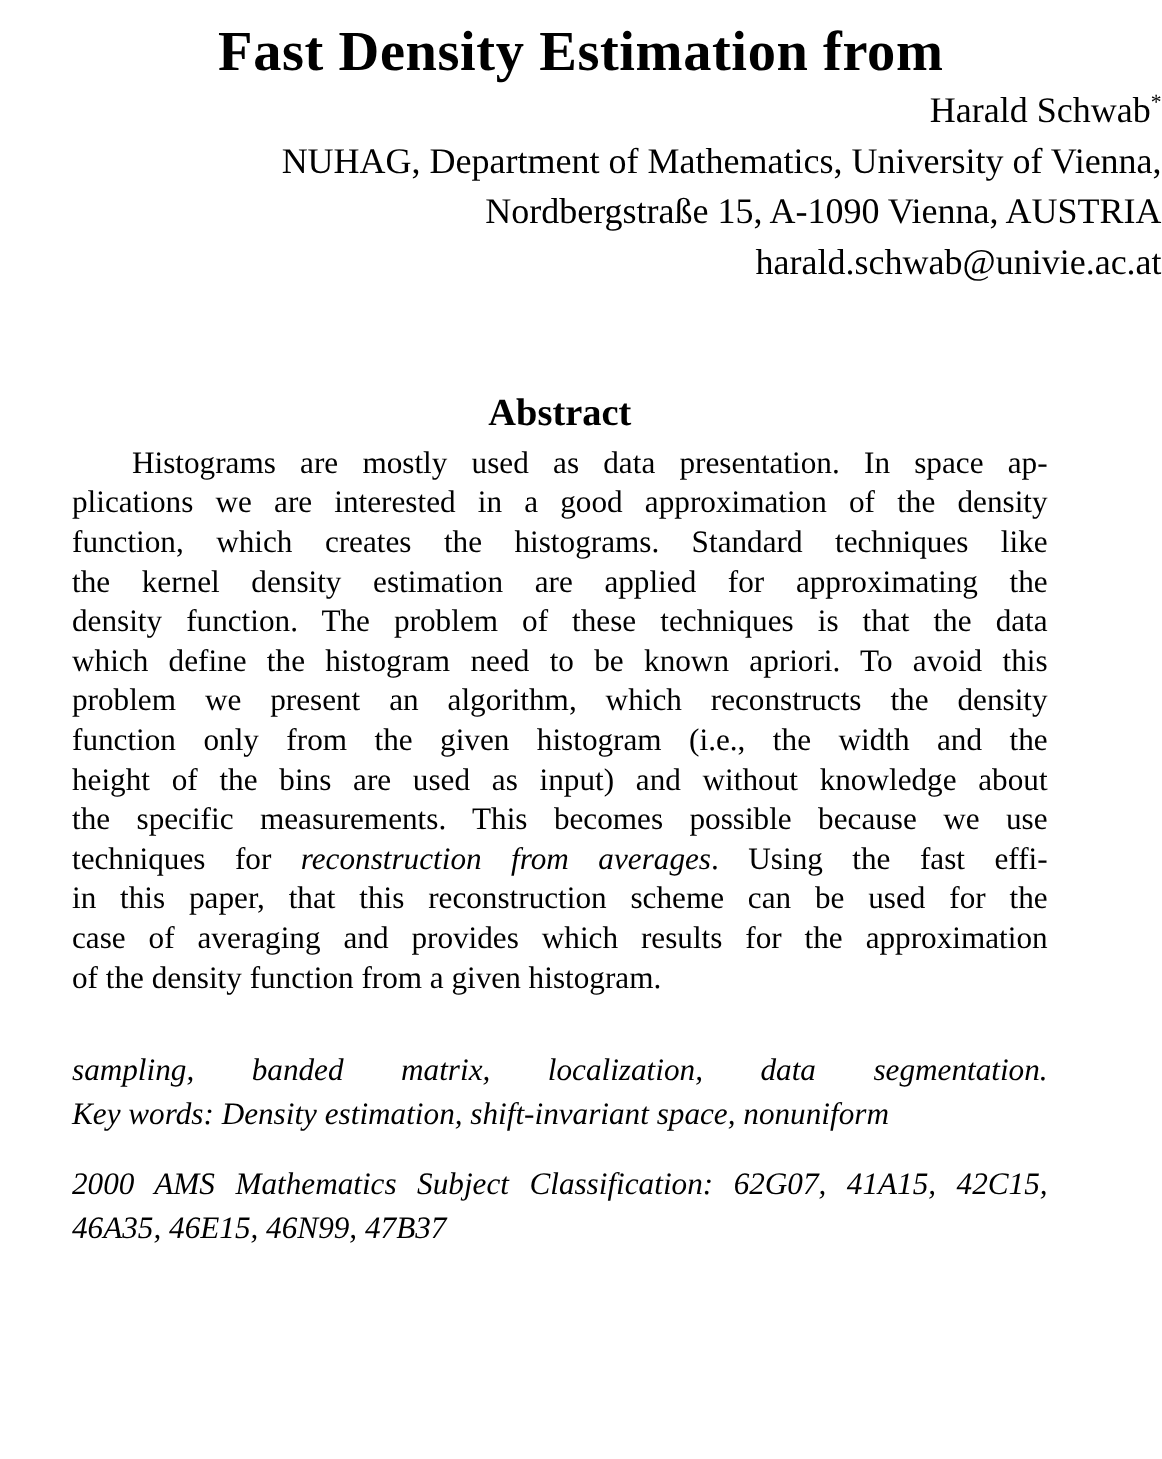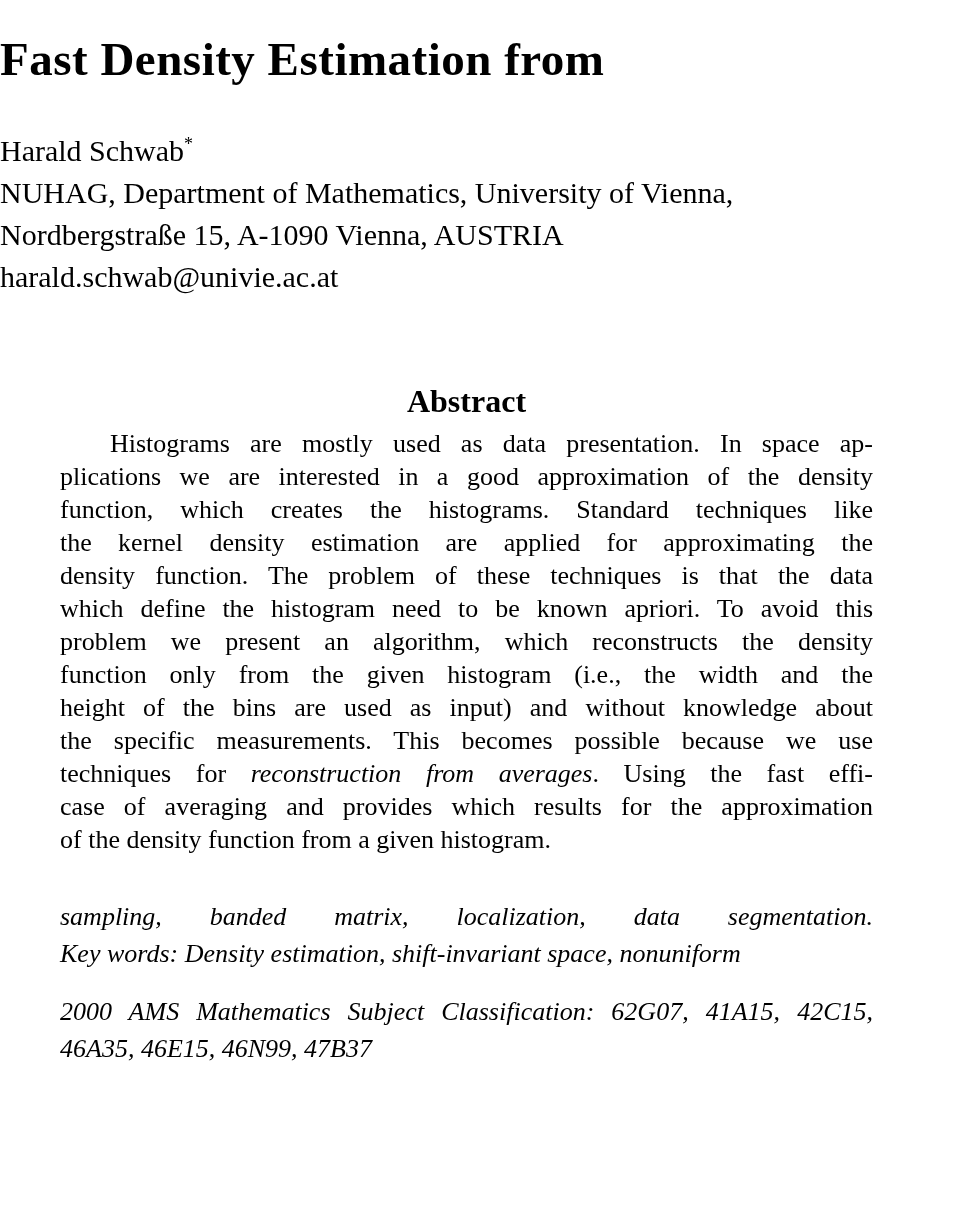--- a/index.html
+++ b/index.html
@@ -8,30 +8,30 @@
     width: 968px;
     height: 1216px;
     background: #ffffff;
     color: #000000;
     font-family: "Liberation Serif", serif;
     overflow: hidden;
     box-sizing: border-box;
   }
   .title {
     margin: 0;
-    padding-top: 30px;
+    padding-top: 14px;
+    text-align: center;
     font-weight: bold;
     font-size: 47px;
     line-height: 58px;
     letter-spacing: 0.5px;
   }
   .title-line { display: block; }
   .author-block {
-    margin-top: 42px;
-    text-align: left;
+    text-align: right;
     font-size: 30px;
     line-height: 42px;
   }
   .author-line { display: block; }
   sup.fnmark { font-size: 60%; line-height: 0; }
   .content {
     margin-left: 60px;
     width: 813px;
   }
   .abs-heading {
@@ -92,20 +92,21 @@
         <div class="jline"><span>plications we are interested in a good approximation of the density</span></div>
         <div class="jline"><span>function, which creates the histograms. Standard techniques like</span></div>
         <div class="jline"><span>the kernel density estimation are applied for approximating the</span></div>
         <div class="jline"><span>density function. The problem of these techniques is that the data</span></div>
         <div class="jline"><span>which define the histogram need to be known apriori. To avoid this</span></div>
         <div class="jline"><span>problem we present an algorithm, which reconstructs the density</span></div>
         <div class="jline"><span>function only from the given histogram (i.e., the width and the</span></div>
         <div class="jline"><span>height of the bins are used as input) and without knowledge about</span></div>
         <div class="jline"><span>the specific measurements. This becomes possible because we use</span></div>
         <div class="jline"><span>techniques for </span><span class="it">reconstruction from averages</span><span>. Using the fast effi-</span></div>
+        <div class="jline"><span>in this paper, that this reconstruction scheme can be used for the</span></div>
         <div class="jline"><span>case of averaging and provides which results for the approximation</span></div>
         <div class="jline"><span>of the density function from a given histogram.</span></div>
       </div>
 
     <div class="keywords-block">
         <div class="jline"><span>sampling, banded matrix, localization, data segmentation.</span></div>
         <div class="jline"><span>Key words: Density estimation, shift-invariant space, nonuniform</span></div>
       </div>
 
     <div class="class-block">

